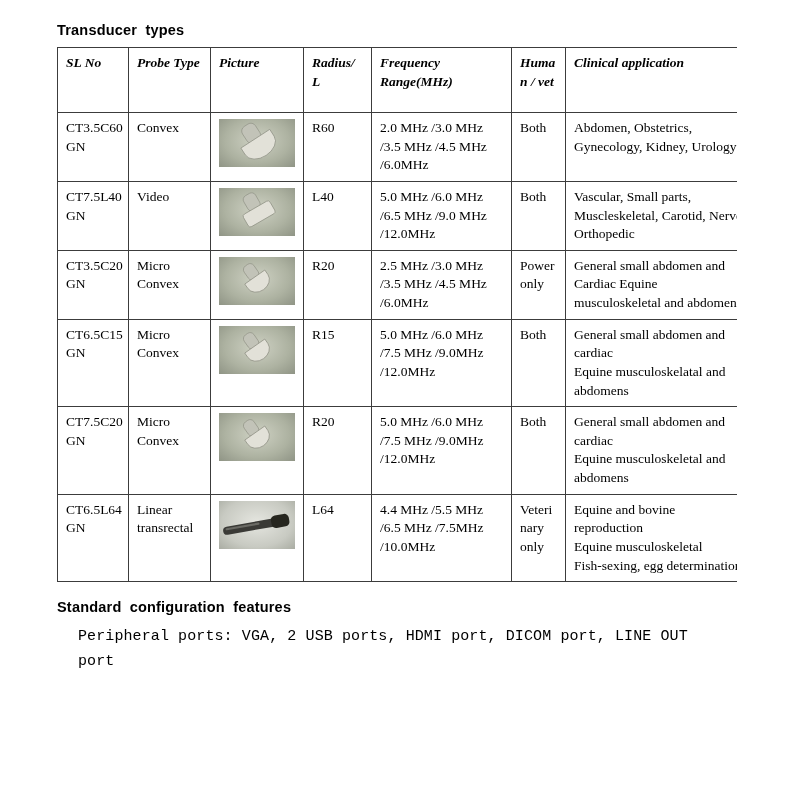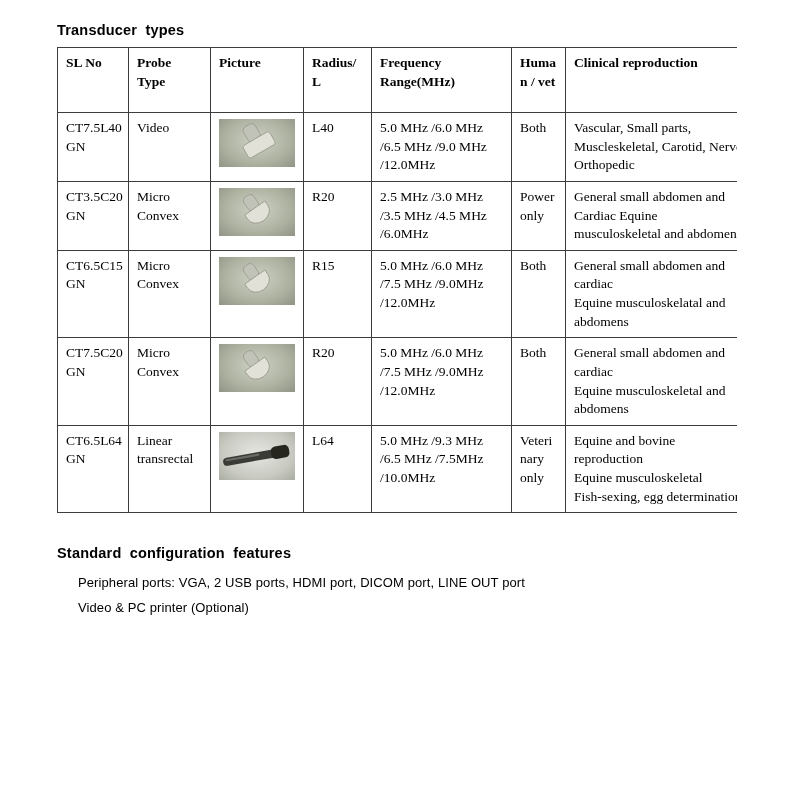--- a/index.html
+++ b/index.html
@@ -38,20 +38,21 @@
     border: 1px solid #3c3c3c;
     padding: 6px 8px;
     vertical-align: top;
     text-align: left;
     line-height: 1.38;
   }
   table.transducer th {
     font-weight: bold;
     height: 52px;
     overflow-wrap: break-word;
+    font-style: italic;
   }
   col.c-sl     { width: 71px;  }
   col.c-type   { width: 82px;  }
   col.c-pic    { width: 93px;  }
   col.c-radius { width: 68px;  }
   col.c-freq   { width: 140px; }
   col.c-hv     { width: 54px;  }
   col.c-clin   { width: 190px; }
 
   td.cell-pic { padding: 4px 4px; }
@@ -66,24 +67,24 @@
     overflow: hidden;
   }
   .pic.tv {
     background: radial-gradient(ellipse at 50% 45%, #c4c8ba 0%, #9aa090 60%, #7e8475 100%);
   }
   .pic.transrectal {
     background: radial-gradient(ellipse at 50% 45%, #e5e6e0 0%, #c8cac2 65%, #a9aca2 100%);
   }
   .pic svg { display: block; width: 100%; height: 100%; }
 
-  .features-block { margin-top: 32px; }
+  .features-block { margin-top: 17px; }
   .feature-line {
-    font-family: Liberation Sans, sans-serif;
-    font-size: 13px;
+    font-family: Liberation Mono, monospace;
+    font-size: 15px;
     line-height: 25px;
     padding-left: 21px;
     letter-spacing: 0.1px;
   }
 </style>
 </head>
 <body>
 
 <div class="page">
 
@@ -100,24 +101,42 @@
         <col class="c-clin">
     </colgroup>
     <thead>
       <tr>
         <th>SL No</th>
         <th>Probe Type</th>
         <th>Picture</th>
         <th>Radius/ L</th>
         <th>Frequency Range(MHz)</th>
         <th>Human /  vet</th>
-        <th>Clinical reproduction</th>
+        <th>Clinical application</th>
       </tr>
     </thead>
     <tbody id="table-body">
+        <tr>
+    <td class="cell-sl">CT3.5C60 GN</td>
+    <td class="cell-type">Convex</td>
+    <td class="cell-pic">
+      <span class="pic convex">
+              <svg viewBox="0 0 84 48" preserveAspectRatio="xMidYMid meet">
+                <g transform="rotate(-33 42 24)">
+                  <rect x="34" y="1" width="17" height="21" rx="6" fill="#c2c3b8" stroke="#8f9184" stroke-width="0.7"></rect>
+                  <path d="M24 19 h38 v9 a19 13 0 0 1 -38 0 z" fill="#e2e1d8" stroke="#8f9184" stroke-width="0.8"></path>
+                </g>
+              </svg>
+            </span>
+    </td>
+    <td class="cell-radius">R60</td>
+    <td class="cell-freq">2.0 MHz /3.0 MHz /3.5 MHz /4.5 MHz /6.0MHz</td>
+    <td class="cell-hv">Both</td>
+    <td class="cell-clin">Abdomen, Obstetrics, Gynecology, Kidney, Urology</td>
+  </tr>
         <tr>
     <td class="cell-sl">CT7.5L40 GN</td>
     <td class="cell-type">Video</td>
     <td class="cell-pic">
       <span class="pic linear">
               <svg viewBox="0 0 84 48" preserveAspectRatio="xMidYMid meet">
                 <g transform="rotate(-30 42 24)">
                   <rect x="35" y="2" width="15" height="19" rx="5" fill="#c2c3b8" stroke="#8f9184" stroke-width="0.7"></rect>
                   <rect x="26" y="19" width="34" height="16" rx="3" fill="#e2e1d8" stroke="#8f9184" stroke-width="0.8"></rect>
                 </g>
@@ -193,30 +212,29 @@
               <svg viewBox="0 0 84 48" preserveAspectRatio="xMidYMid meet">
                 <g transform="rotate(-10 42 24)">
                   <rect x="4" y="20" width="62" height="9" rx="4.5" fill="#3a3a36"></rect>
                   <rect x="58" y="17" width="20" height="14" rx="5" fill="#26261f"></rect>
                   <rect x="7" y="21.6" width="38" height="2.4" rx="1.2" fill="#6a6a64"></rect>
                 </g>
               </svg>
             </span>
     </td>
     <td class="cell-radius">L64</td>
-    <td class="cell-freq">5.0 MHz /9.3 MHz /6.5 MHz /7.5MHz /10.0MHz</td>
+    <td class="cell-freq">4.4 MHz /5.5 MHz /6.5 MHz /7.5MHz /10.0MHz</td>
     <td class="cell-hv">Veterinary only</td>
     <td class="cell-clin">Equine and bovine reproduction
 Equine musculoskeletal
 Fish-sexing, egg determination</td>
   </tr>
       </tbody>
   </table>
 
   <div class="features-block">
     <h2 class="section-title">Standard  configuration  features</h2>
     <div id="features">
         <div class="feature-line">Peripheral ports: VGA, 2 USB ports, HDMI port, DICOM port, LINE OUT port</div>
-        <div class="feature-line">Video &amp; PC printer (Optional)</div>
       </div>
   </div>
 
 </div>
 
 </body></html>

